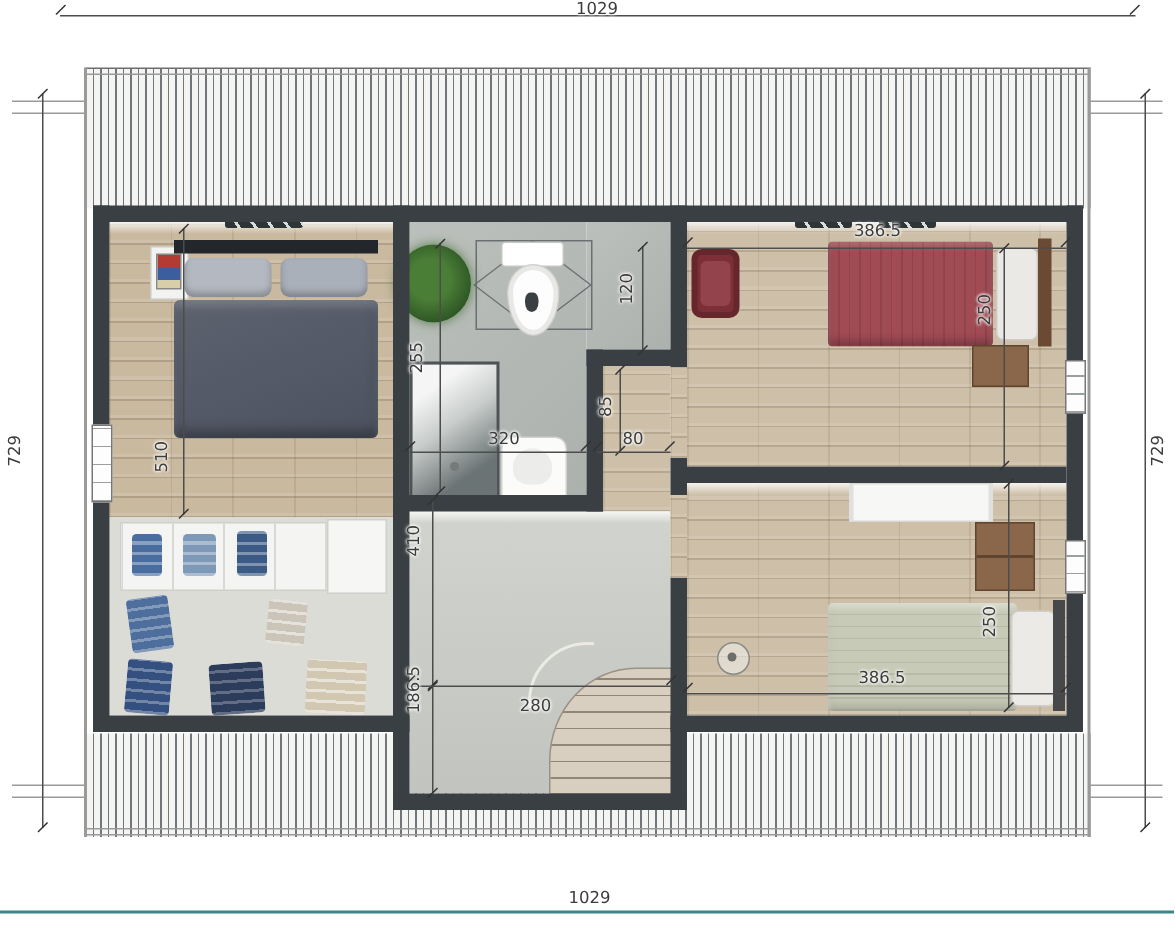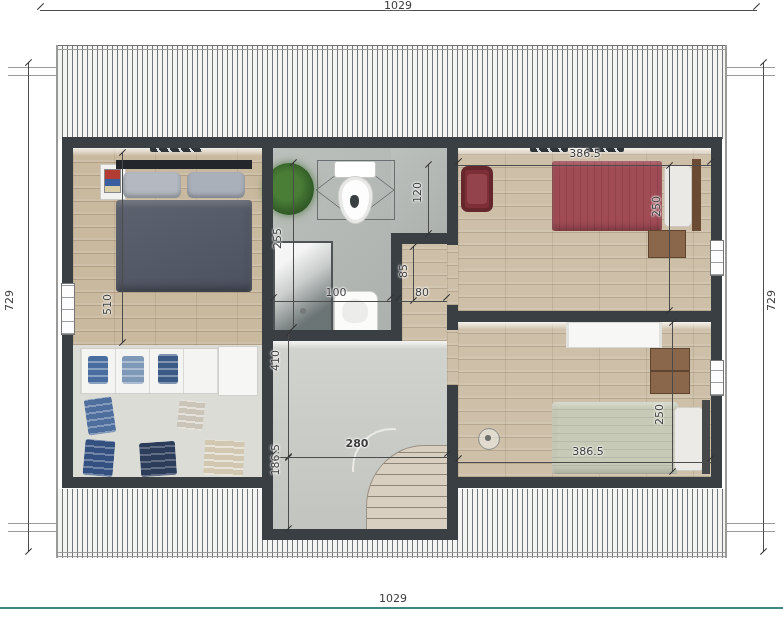--- a/index.html
+++ b/index.html
@@ -169,30 +169,30 @@
   <div class="dline v" style="left:428px;top:164px;height:70px;"></div>
   <div class="dimlabel vlabel" style="left:412px;top:182px;">120</div>
 
   <div class="dline v" style="left:413px;top:246px;height:55px;"></div>
   <div class="dimlabel vlabel" style="left:398px;top:264px;">85</div>
 
   <div class="dline h" style="left:398px;top:301px;width:49px;"></div>
   <div class="dimlabel" style="left:406px;top:287px;width:32px;">80</div>
 
   <div class="dline h" style="left:273px;top:301px;width:118px;"></div>
-  <div class="dimlabel" style="left:318px;top:287px;width:36px;">100</div>
+  <div class="dimlabel" style="left:318px;top:287px;width:36px;">320</div>
 
   <div class="dline v" style="left:288px;top:333px;height:124px;"></div>
   <div class="dimlabel vlabel" style="left:270px;top:350px;">410</div>
 
   <div class="dline v" style="left:288px;top:457px;height:72px;"></div>
   <div class="dimlabel vlabel" style="left:270px;top:444px;">186.5</div>
 
   <div class="dline h" style="left:273px;top:457px;width:175px;"></div>
-  <div class="dimlabel" style="left:338px;top:438px;width:38px;font-weight:bold;">280</div>
+  <div class="dimlabel" style="left:338px;top:465px;width:38px;">280</div>
 
   <div class="dline h" style="left:458px;top:165px;width:253px;"></div>
   <div class="dimlabel" style="left:563px;top:148px;width:44px;">386.5</div>
 
   <div class="dline v" style="left:669px;top:165px;height:146px;"></div>
   <div class="dimlabel vlabel" style="left:651px;top:196px;">250</div>
 
   <div class="dline h" style="left:458px;top:462px;width:253px;"></div>
   <div class="dimlabel" style="left:566px;top:446px;width:44px;">386.5</div>
 

